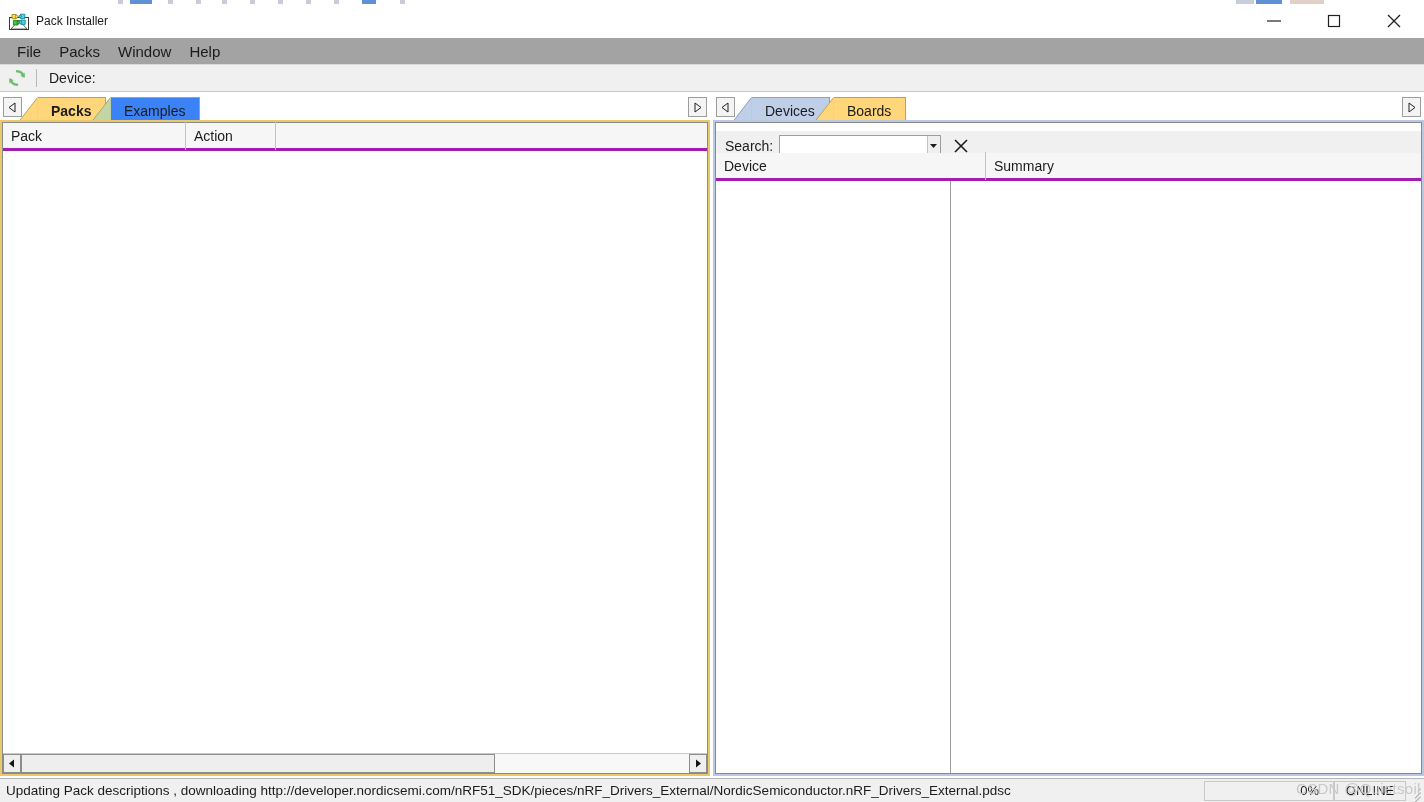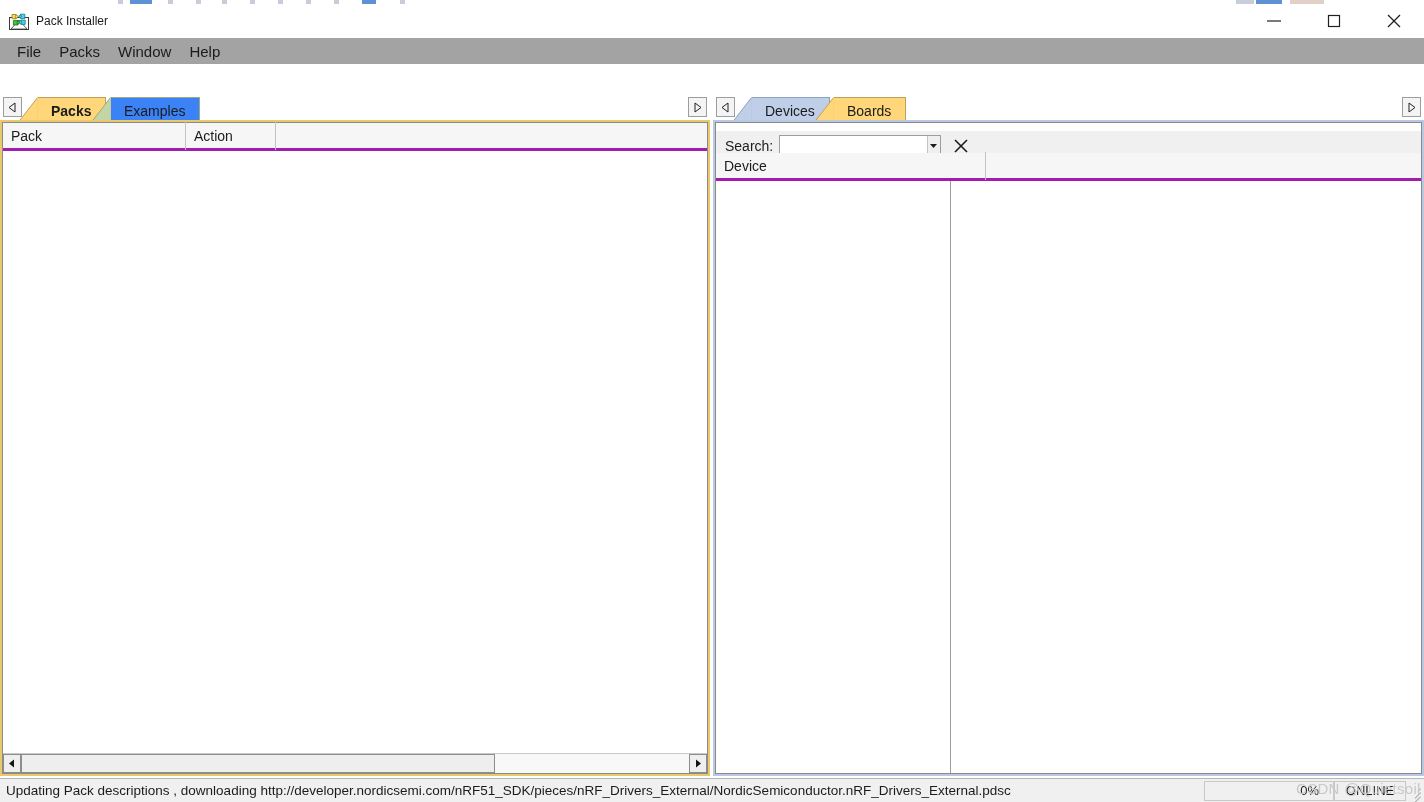--- a/index.html
+++ b/index.html
@@ -260,20 +260,33 @@
     </div>
   </div>
 
   <div class="menubar">
     <div class="menuitem">File</div>
     <div class="menuitem">Packs</div>
     <div class="menuitem">Window</div>
     <div class="menuitem">Help</div>
   </div>
 
+  <div class="toolbar">
+    <div class="tb-refresh">
+      <svg width="20" height="20" viewBox="0 0 20 20">
+        <path d="M10 3.2 A6.8 6.8 0 0 1 16.4 8.2" fill="none" stroke="#6cbf6c" stroke-width="2.4" stroke-linecap="round"></path>
+        <polygon points="17.6,4.6 17.9,9.4 13.3,8.1" fill="#6cbf6c"></polygon>
+        <path d="M10 16.8 A6.8 6.8 0 0 1 3.6 11.8" fill="none" stroke="#6cbf6c" stroke-width="2.4" stroke-linecap="round"></path>
+        <polygon points="2.4,15.4 2.1,10.6 6.7,11.9" fill="#6cbf6c"></polygon>
+      </svg>
+    </div>
+    <div class="tb-sep"></div>
+    <span class="tb-label">Device:</span>
+    <span class="tb-label"></span>
+  </div>
 
   <div class="pane-left">
     <div class="tabstrip">
       <div class="navarrow left">
         <svg width="9" height="11" viewBox="0 0 9 11">
             <polygon points="7,1 7,10 1,5.5" fill="none" stroke="#222" stroke-width="1"></polygon>
           </svg>
       </div>
       <div class="navarrow right">
         <svg width="9" height="11" viewBox="0 0 9 11">
@@ -368,20 +381,21 @@
         <span class="clear-x">
           <svg width="18" height="18" viewBox="0 0 18 18">
             <line x1="3" y1="3" x2="15" y2="15" stroke="#1b1b1b" stroke-width="1.6"></line>
             <line x1="15" y1="3" x2="3" y2="15" stroke="#1b1b1b" stroke-width="1.6"></line>
           </svg>
         </span>
       </div>
 
       <div class="thead" style="top:30px;">
         <div class="th" style="width:270px">Device</div>
+        <div class="th last">Summary</div>
       </div>
 
       <div class="tbody" style="top:58px;">
         <div class="coldiv" style="left:234px;"></div>
       </div>
     </div>
   </div>
 
   <div class="statusbar">
     <div class="status-msg">Updating Pack descriptions , downloading http://developer.nordicsemi.com/nRF51_SDK/pieces/nRF_Drivers_External/NordicSemiconductor.nRF_Drivers_External.pdsc</div>

